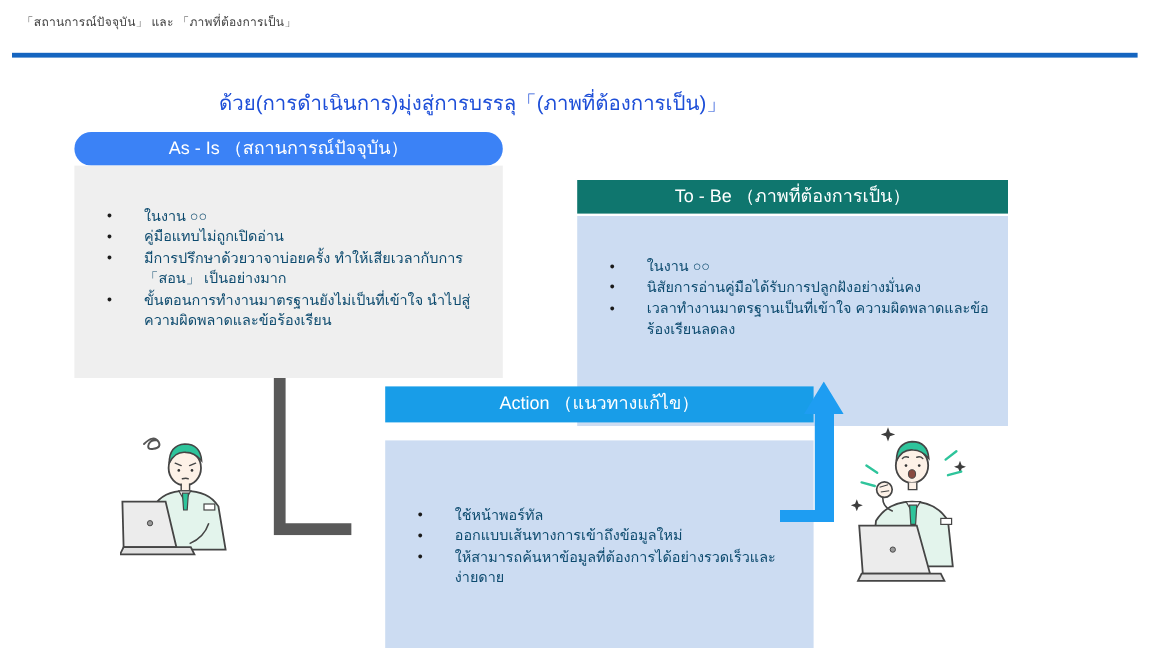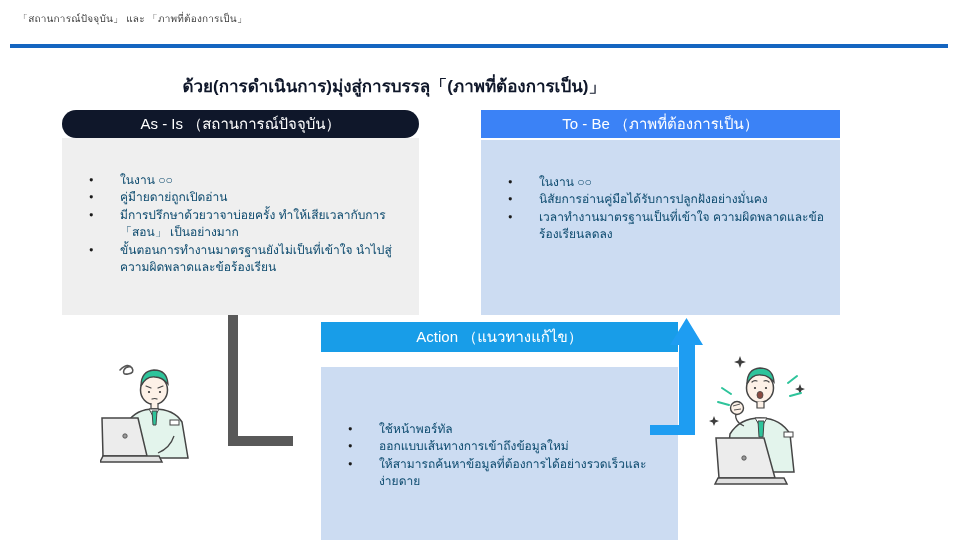--- a/index.html
+++ b/index.html
@@ -8,42 +8,42 @@
     font-family:"Liberation Sans","DejaVu Sans",sans-serif;color:#262626;
   }
   .title{
     position:absolute;left:18px;top:11px;font-size:10px;color:#3f3f3f;letter-spacing:.2px;
   }
   .title-rule{
     position:absolute;left:10px;top:44px;width:938px;height:4px;background:#1565c0;
   }
   .subtitle{
     position:absolute;left:0;top:72px;width:788px;text-align:center;
-    font-size:17px;font-weight:bold;color:#0f172a;
+    font-size:17px;font-weight:normal;color:#1d4ed8;
   }
   .box{position:absolute;}
   .box-header{
     height:28px;line-height:28px;text-align:center;color:#ffffff;
     font-size:15px;font-weight:500;
   }
   .box-body{box-sizing:border-box;}
   .box-body ul{
     list-style:none;margin:0;padding:0;font-size:12px;line-height:1.45;color:#0c4a6e;
   }
   .box-body li{position:relative;padding-left:58px;padding-right:8px;}
   .box-body li::before{
     content:"●";position:absolute;left:27px;top:3px;font-size:7.5px;color:#1a1a1a;
   }
   
   .box-asis{left:62px;top:110px;width:357px;height:205px;}
-  .box-asis .box-header{background:#0f172a;border-radius:14px;}
+  .box-asis .box-header{background:#3b82f6;border-radius:14px;}
   .box-asis .box-body{background:#efefef;height:177px;padding-top:34px;}
   
   .box-tobe{left:481px;top:110px;width:359px;height:205px;}
-  .box-tobe .box-header{background:#3b82f6;}
+  .box-tobe .box-header{background:#0f766e;margin-top:40px;}
   .box-tobe .box-body{background:#ccdcf2;height:175px;padding-top:34px;margin-top:2px;}
   
   .box-action{left:293px;top:322px;width:357px;height:205px;padding-left:28px;}
   .box-action .box-header{background:#189de8;height:30px;line-height:30px;}
   .box-action .box-body{background:#ccdcf2;height:173px;padding-top:54px;margin-top:15px;}
   .connector{position:absolute;pointer-events:none;}
   .char{position:absolute;}
 </style>
 </head>
 <body>
@@ -52,21 +52,21 @@
 
   <div class="title">「สถานการณ์ปัจจุบัน」 และ 「ภาพที่ต้องการเป็น」</div>
   <div class="title-rule"></div>
   <div class="subtitle">ด้วย(การดำเนินการ)มุ่งสู่การบรรลุ「(ภาพที่ต้องการเป็น)」</div>
 
   <div class="box box-asis">
     <div class="box-header">As - Is （สถานการณ์ปัจจุบัน）</div>
     <div class="box-body">
       <ul>
           <li>ในงาน ○○</li>
-          <li>คู่มืายดาย่ถูกเปิดอ่าน</li>
+          <li>คู่มือแทบไม่ถูกเปิดอ่าน</li>
           <li>มีการปรึกษาด้วยวาจาบ่อยครั้ง ทำให้เสียเวลากับการ 「สอน」 เป็นอย่างมาก</li>
           <li>ขั้นตอนการทำงานมาตรฐานยังไม่เป็นที่เข้าใจ นำไปสู่ความผิดพลาดและข้อร้องเรียน</li>
         </ul>
     </div>
   </div>
 
   <div class="box box-tobe">
     <div class="box-header">To - Be （ภาพที่ต้องการเป็น）</div>
     <div class="box-body">
       <ul>

